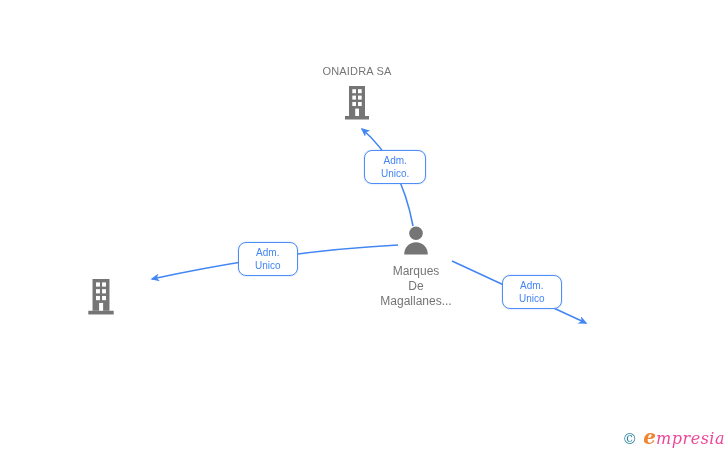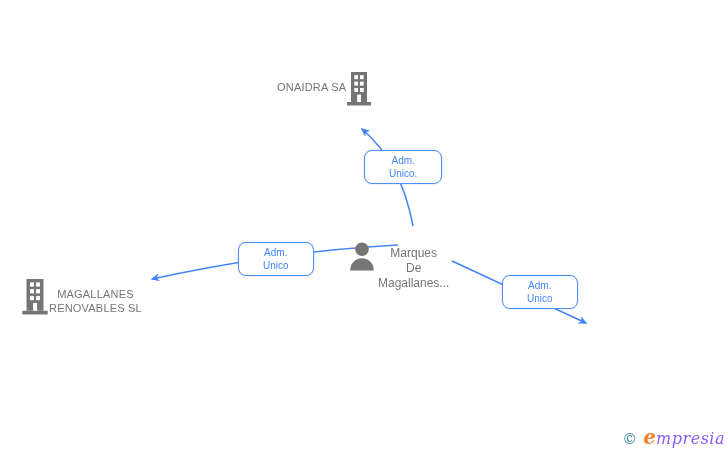--- a/index.html
+++ b/index.html
@@ -20,21 +20,21 @@
   }
   .edge {
     fill: none;
     stroke: #4285f4;
     stroke-width: 1.6;
   }
   .node {
     position: absolute;
     z-index: 2;
     display: flex;
-    flex-direction: row;
+    flex-direction: column;
     align-items: center;
     text-align: center;
     color: #757575;
   }
   .company-label {
     font-size: 11px;
     line-height: 14px;
     color: #757575;
     letter-spacing: 0.2px;
     white-space: nowrap;
@@ -50,36 +50,36 @@
   .edge-label {
     position: absolute;
     z-index: 3;
     background: #ffffff;
     border: 1.5px solid #4e8df5;
     border-radius: 8px;
     color: #4285f4;
     font-size: 10px;
     line-height: 13px;
     text-align: center;
-    padding: 3px 24px;
+    padding: 3px 16px;
     min-width: 44px;
     box-shadow: 0 0 2px rgba(66,133,244,0.35);
   }
   .watermark {
     position: absolute;
     right: 3px;
     bottom: 1px;
     z-index: 4;
     font-family: "DejaVu Serif", serif;
     font-style: italic;
     white-space: nowrap;
   }
   .wm-copy { color: #2c84a0; font-size: 15px; font-style: normal; margin-right: 6px; }
   .wm-e { color: #ef8432; font-size: 20px; font-weight: bold; }
-  .wm-rest { color: #8b5cf6; font-size: 16px; letter-spacing: 0.5px; }
+  .wm-rest { color: #ec4899; font-size: 16px; letter-spacing: 0.5px; }
 </style>
 </head>
 <body>
 
 <div class="canvas">
 
   <svg class="edges-layer" width="728" height="450" viewBox="0 0 728 450">
     <defs>
       <marker id="arrow" markerWidth="10" markerHeight="9" refX="7.5" refY="4" orient="auto" markerUnits="userSpaceOnUse">
         <path d="M0,0 L9,4 L0,8 L2.6,4 Z" fill="#4285f4"></path>
@@ -107,45 +107,41 @@
     </span>
   </div>
 
   <div class="node" style="left:346px; top:226px; width:140px;">
     <span class="icon-gray">
       <svg width="32" height="30" viewBox="0 0 32 30">
         <circle class="fill" cx="16" cy="7.2" r="6.8"></circle>
         <path class="fill" d="M16,16.2 C9.2,16.2 4.2,21.2 4.2,28.6 L27.8,28.6 C27.8,21.2 22.8,16.2 16,16.2 Z"></path>
       </svg>
     </span>
-    <div class="person-label" style="margin-top:20px;">
+    <div class="person-label" style="margin-top:4px;">
       <div>Marques</div>
       <div>De</div>
       <div>Magallanes...</div>
     </div>
   </div>
 
   <div class="node" style="left:21px; top:279px; width:160px;">
     <span class="icon-gray">
       <svg width="28" height="36" viewBox="0 0 26 34">
         <rect class="fill" x="1" y="30" width="24" height="3.5"></rect>
         <rect class="fill" x="5" y="0" width="16" height="30"></rect>
         <rect x="8.3" y="3.2" width="3.7" height="4" fill="#ffffff"></rect>
         <rect x="14.0" y="3.2" width="3.7" height="4" fill="#ffffff"></rect>
         <rect x="8.3" y="9.6" width="3.7" height="4" fill="#ffffff"></rect>
         <rect x="14.0" y="9.6" width="3.7" height="4" fill="#ffffff"></rect>
         <rect x="8.3" y="16" width="3.7" height="4" fill="#ffffff"></rect>
         <rect x="14.0" y="16" width="3.7" height="4" fill="#ffffff"></rect>
         <rect x="11.2" y="22.6" width="3.8" height="7.4" fill="#ffffff"></rect>
       </svg>
     </span>
-    <div class="company-label" style="margin-top:3px;">
-      <div>MAGALLANES</div>
-      <div>RENOVABLES SL</div>
-    </div>
   </div>
 
 
   <div class="edge-label" style="left:364px; top:150px;">
     <div>Adm.</div>
     <div>Unico.</div>
   </div>
   <div class="edge-label" style="left:238px; top:242px;">
     <div>Adm.</div>
     <div>Unico</div>

